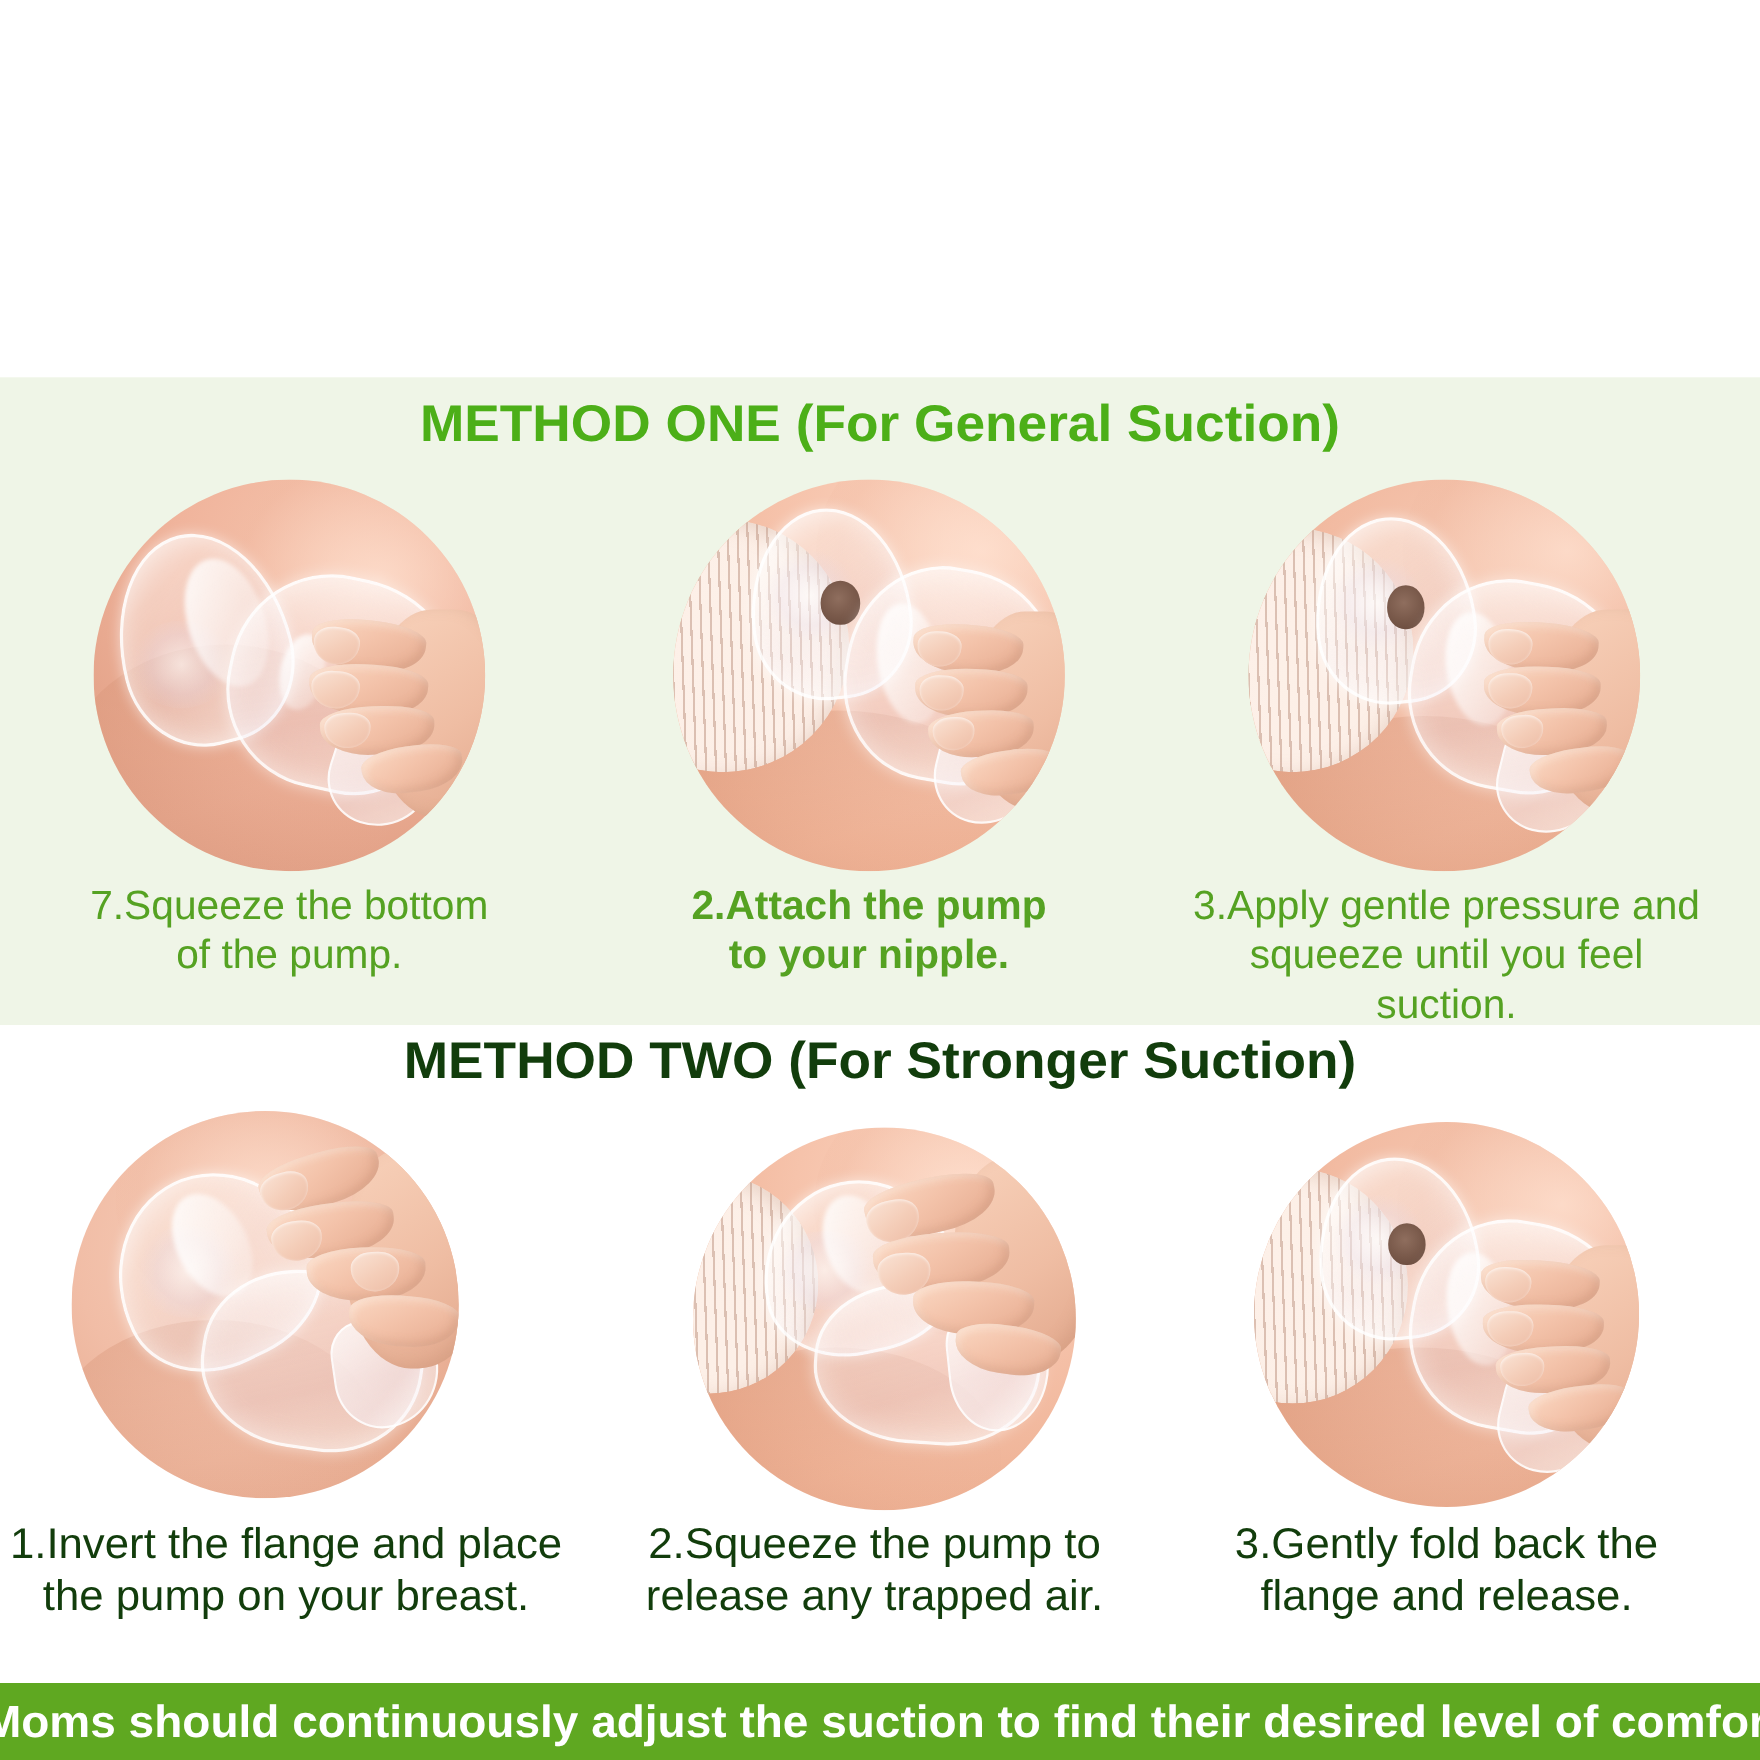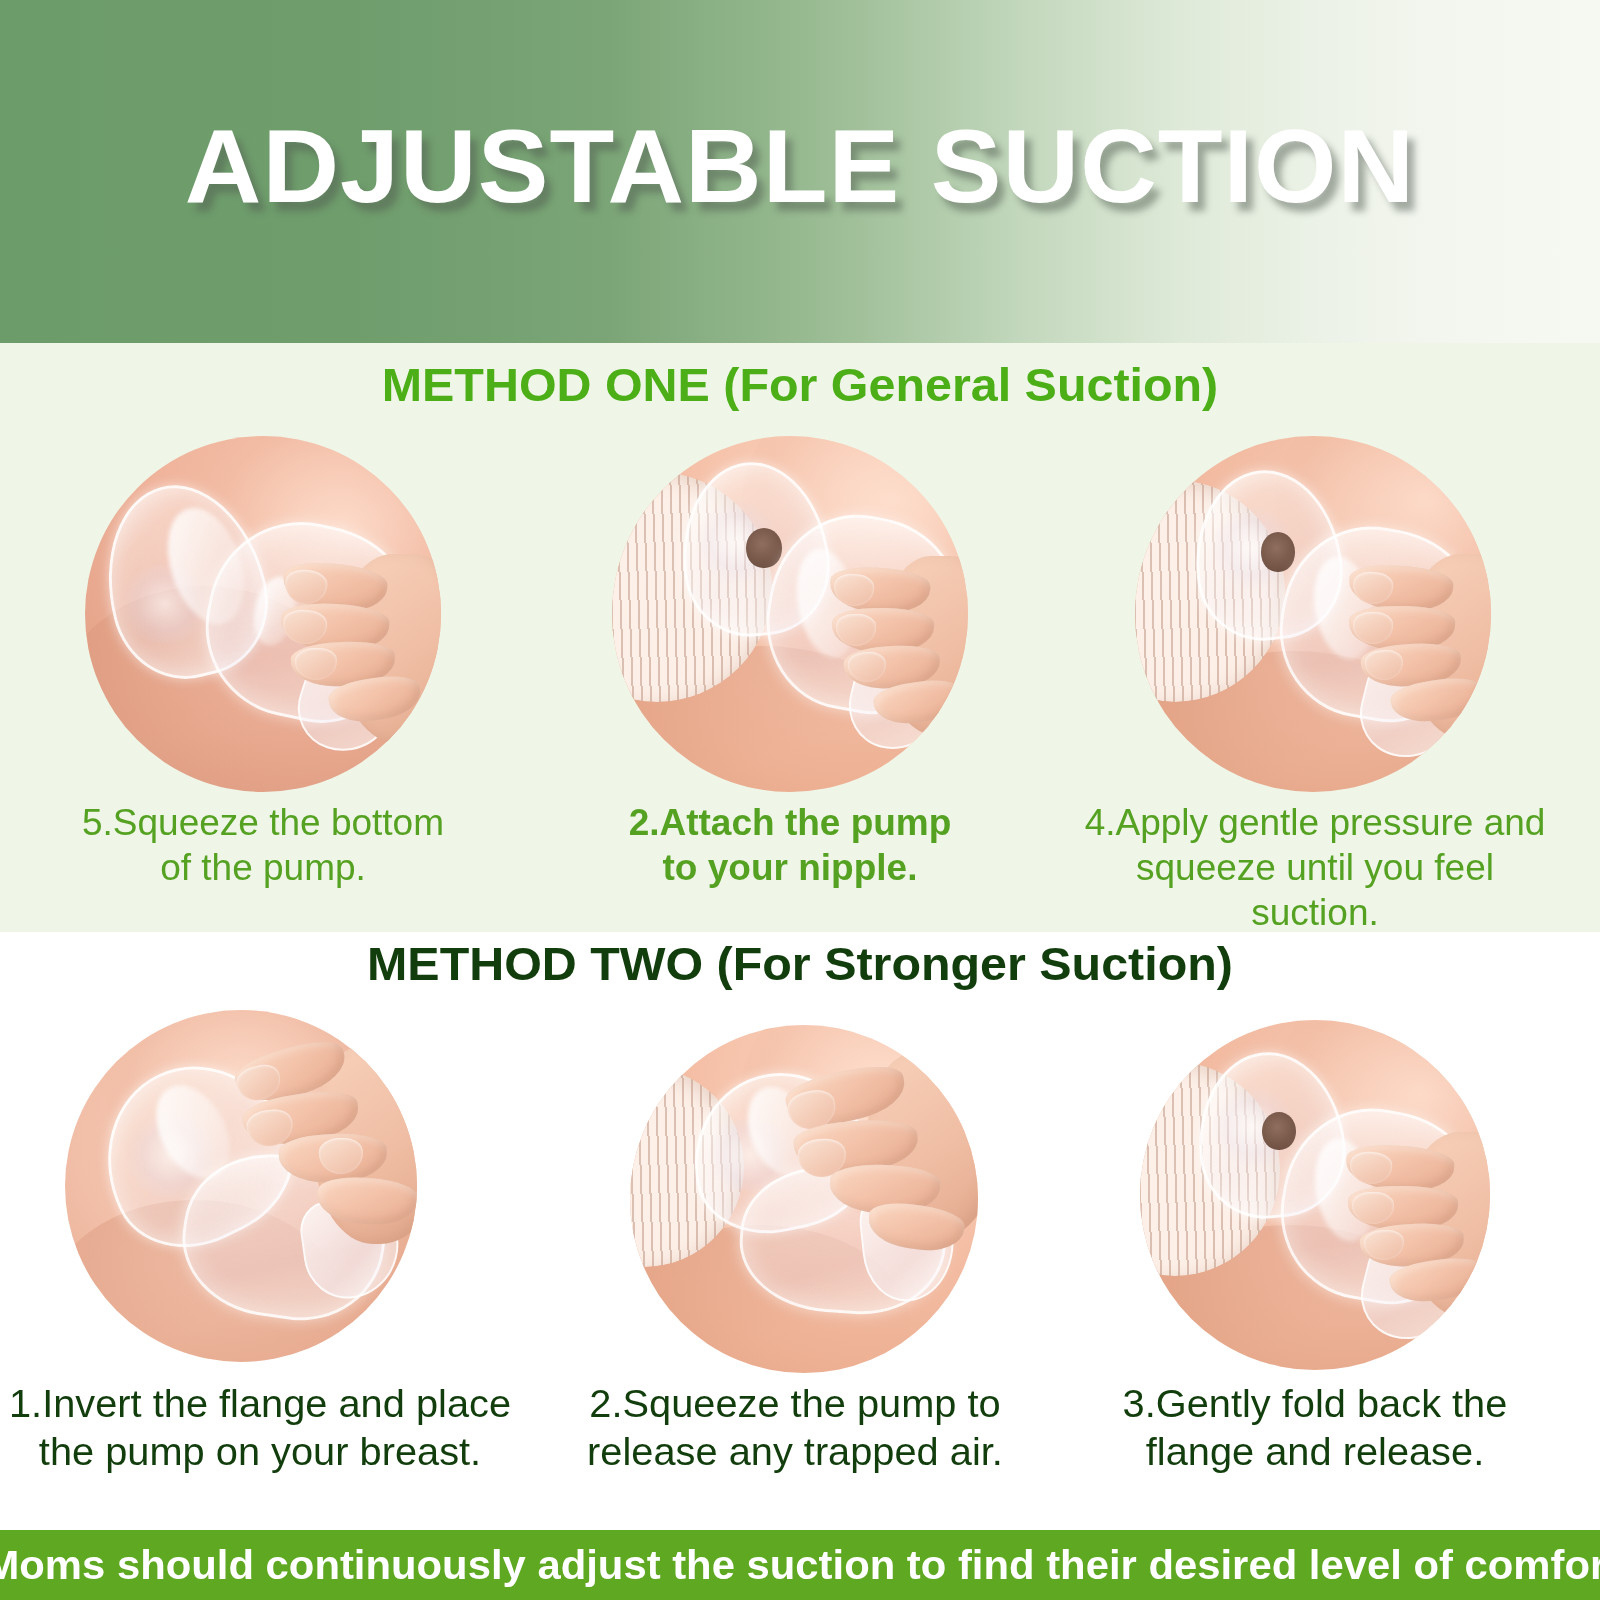--- a/index.html
+++ b/index.html
@@ -288,23 +288,20 @@
     letter-spacing: 0px;
     transform: scaleX(1.02);
     transform-origin: center;
   }
 </style>
 </head>
 <body>
 
 <div id="page">
 
-  <div class="header-band">
-    <div class="header-title">ADJUSTABLE SUCTION</div>
-  </div>
 
   <div class="section-one">
     <div class="heading-one">METHOD ONE (For General Suction)</div>
 
     <div class="photo" style="left:85px; top:93px; width:356px; height:356px;">
       <div class="skin skin-a"></div>
       <div class="shoulder" style="left:110px; top:-40px; width:300px; height:260px;"></div>
       <div class="body-shade" style="left:-30px; top:150px; width:300px; height:250px;"></div>
 
       <div class="pump-flange" style="left:22px; top:48px; width:150px; height:188px; transform:rotate(-14deg);"></div>
@@ -375,25 +372,25 @@
         <div class="finger" style="left:214px; top:130px; width:104px; height:44px; transform:rotate(4deg);"></div>
         <div class="nail" style="left:218px; top:136px; width:40px; height:32px; transform:rotate(4deg);"></div>
         <div class="finger" style="left:214px; top:170px; width:106px; height:44px; transform:rotate(1deg);"></div>
         <div class="nail" style="left:218px; top:176px; width:40px; height:32px; transform:rotate(1deg);"></div>
         <div class="finger" style="left:226px; top:208px; width:100px; height:42px; transform:rotate(-3deg);"></div>
         <div class="nail" style="left:230px; top:214px; width:38px; height:30px; transform:rotate(-3deg);"></div>
         <div class="finger" style="left:256px; top:244px; width:92px; height:40px; transform:rotate(-8deg);"></div>
       </div>
     </div>
 
-    <div class="caption caption-one" style="left:20px; top:457px; width:486px;">5.Squeeze the bottom
+    <div class="caption caption-one" style="left:20px; top:457px; width:486px;">7.Squeeze the bottom
 of the pump.</div>
     <div class="caption caption-one" style="left:547px; top:457px; width:486px;font-weight:bold;">2.Attach the pump
 to your nipple.</div>
-    <div class="caption caption-one" style="left:1040px; top:457px; width:550px;">4.Apply gentle pressure and
+    <div class="caption caption-one" style="left:1040px; top:457px; width:550px;">3.Apply gentle pressure and
 squeeze until you feel
 suction.</div>
   </div>
 
   <div class="section-two">
     <div class="heading-two">METHOD TWO (For Stronger Suction)</div>
 
     <div class="photo" style="left:65px; top:78px; width:352px; height:352px;">
       <div class="skin skin-d"></div>
       <div class="shoulder" style="left:40px; top:-40px; width:280px; height:240px;"></div>

